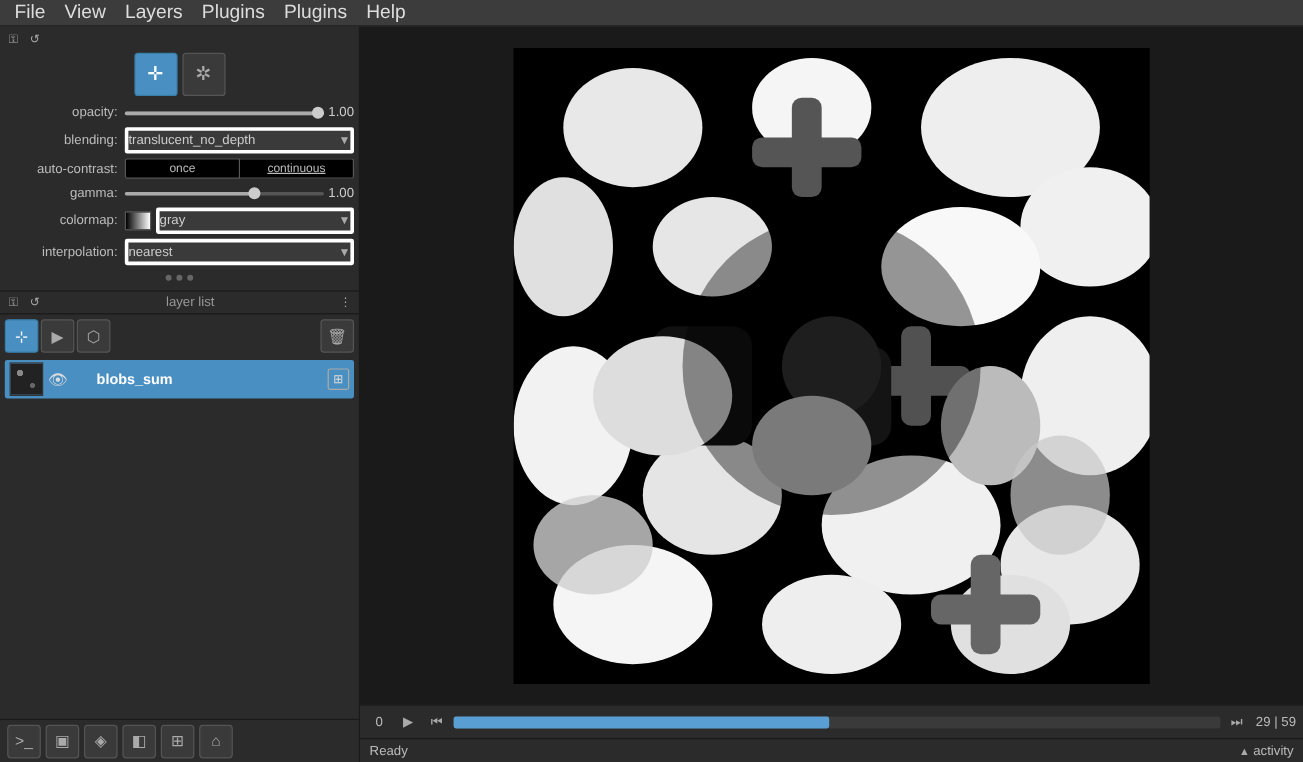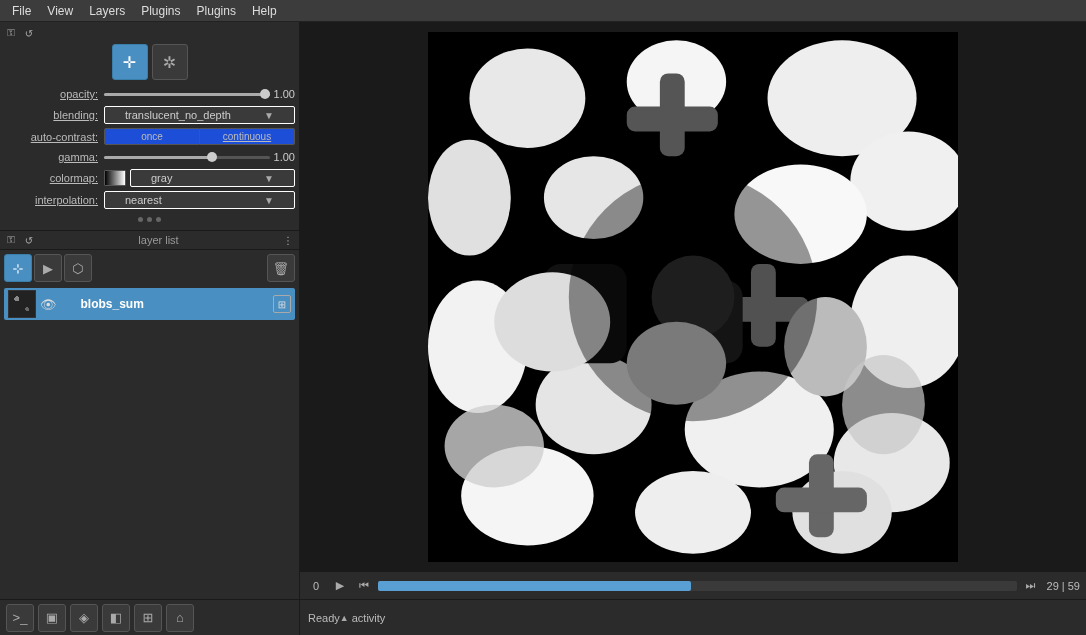--- a/index.html
+++ b/index.html
@@ -20,21 +20,21 @@
       height: 22px;
       display: flex;
       align-items: center;
       padding: 0 4px;
       border-bottom: 1px solid #222;
     }
     .menu-item {
       padding: 2px 8px;
       color: #ddd;
       cursor: pointer;
-      font-size: 12px;
+      font-size: 16px;
     }
 
     
     #main {
       display: flex;
       flex: 1;
       overflow: hidden;
     }
 
     
@@ -109,21 +109,20 @@
       display: flex;
       align-items: center;
       margin-bottom: 4px;
     }
     .control-label {
       width: 100px;
       color: #bbb;
       font-size: 11px;
       text-align: right;
       padding-right: 6px;
-      text-decoration: underline;
     }
     .control-value {
       color: #ccc;
       font-size: 11px;
       margin-left: 4px;
     }
     .slider-container {
       flex: 1;
       height: 16px;
       display: flex;
@@ -147,41 +146,41 @@
       height: 10px;
       background: #ccc;
       border-radius: 50%;
       position: absolute;
       top: -3.5px;
       cursor: pointer;
     }
     .select-box {
       flex: 1;
       background: #3a3a3a;
-      border: 1px solid #ffffff;
+      border: 3px solid #ffffff;
       color: #ccc;
-      padding: 2px 20px;
+      padding: 2px 0;
       font-size: 11px;
       border-radius: 2px;
       display: flex;
       align-items: center;
       justify-content: space-between;
       cursor: pointer;
     }
     .select-arrow {
       color: #aaa;
       font-size: 10px;
     }
     .auto-contrast-buttons {
       display: flex;
       flex: 1;
     }
     .auto-btn {
       flex: 1;
-      background: #1d4ed8;
+      background: #000000;
       border: 1px solid #555;
       color: #bbb;
       font-size: 10px;
       padding: 2px 4px;
       cursor: pointer;
       text-align: center;
     }
     .auto-btn:first-child { border-radius: 2px 0 0 2px; }
     .auto-btn:last-child { border-radius: 0 2px 2px 0; border-left: none; text-decoration: underline; }
 
@@ -386,27 +385,27 @@
       border-radius: 2px;
     }
     .frame-counter {
       color: #bbb;
       font-size: 11px;
       margin-left: 2px;
     }
 
     
     #status-bar {
-      height: 36px;
+      height: 20px;
       background: #2b2b2b;
       border-top: 1px solid #1a1a1a;
       display: flex;
       align-items: center;
       padding: 0 8px;
-      justify-content: flex-start;
+      justify-content: space-between;
     }
     .status-text {
       color: #bbb;
       font-size: 11px;
     }
     .activity-btn {
       display: flex;
       align-items: center;
       gap: 3px;
       cursor: pointer;

